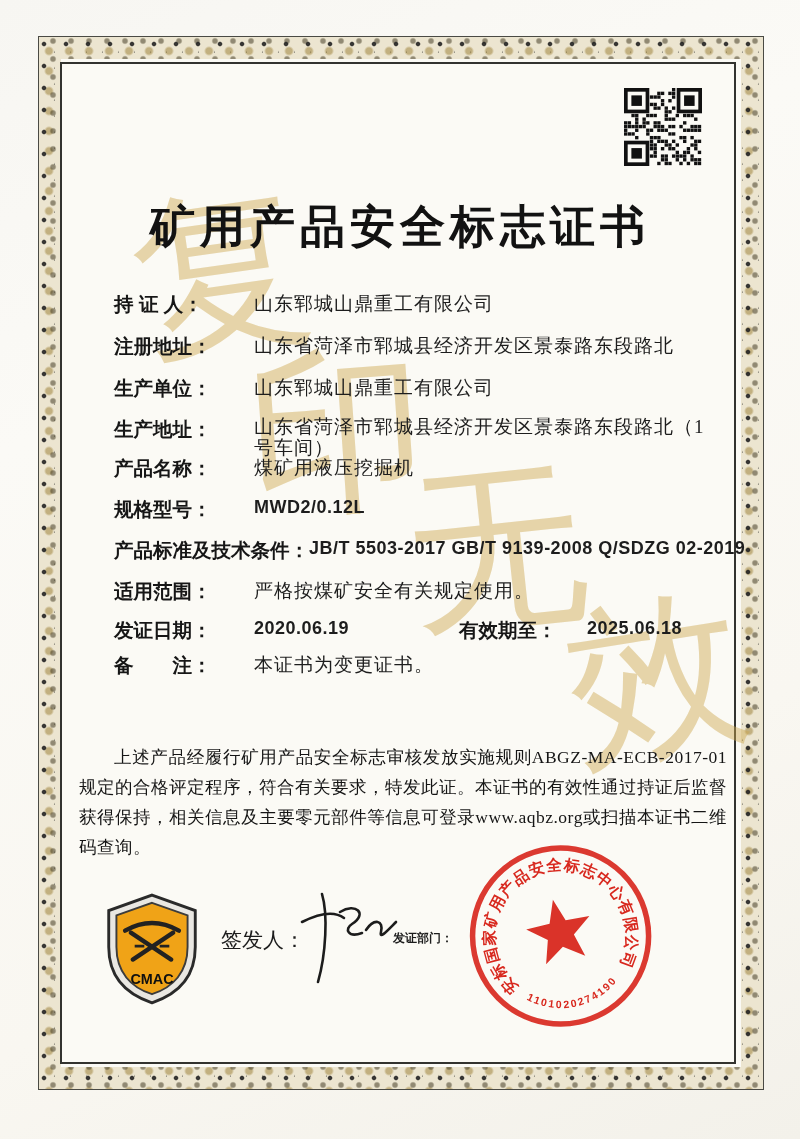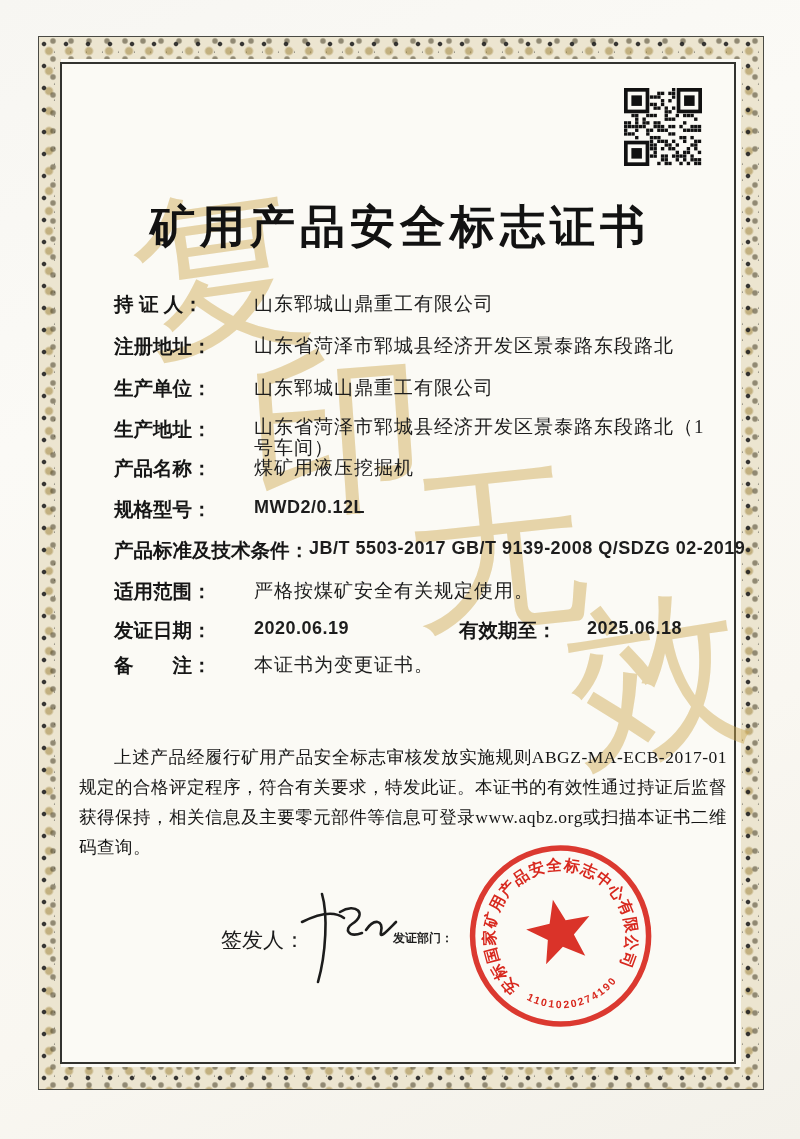--- a/index.html
+++ b/index.html
@@ -269,20 +269,35 @@
         <span class="label">有效期至：</span><span class="value num">2025.06.18</span>
       </span>
     </div>
 
     <div class="row r10">
       <span class="label">备　　注：</span><span class="value cn">本证书为变更证书。</span>
     </div>
 
     <div class="statement">上述产品经履行矿用产品安全标志审核发放实施规则ABGZ-MA-ECB-2017-01规定的合格评定程序，符合有关要求，特发此证。本证书的有效性通过持证后监督获得保持，相关信息及主要零元部件等信息可登录www.aqbz.org或扫描本证书二维码查询。</div>
 
+    <div class="cmac">
+      <svg width="100" height="114" viewBox="0 0 104 118">
+        <path d="M52,3 L97,19 L97,57 C97,88 79,106 52,115 C25,106 7,88 7,57 L7,19 Z" fill="#e9e7e2" stroke="#2a2a2a" stroke-width="3"></path>
+        <path d="M52,11 L89,24 L89,57 C89,83 74,99 52,106 C30,99 15,83 15,57 L15,24 Z" fill="#f0a317" stroke="#3c3c3c" stroke-width="2"></path>
+        <g stroke="#222222" stroke-width="4.5" fill="none" stroke-linecap="round">
+          <path d="M30,42 L72,70"></path>
+          <path d="M74,42 L32,70"></path>
+          <path d="M24,40 Q52,24 80,40"></path>
+        </g>
+        <g stroke="#222222" stroke-width="3" fill="none">
+          <path d="M34,56 h10 M60,56 h10"></path>
+        </g>
+        <text x="52" y="95" text-anchor="middle" font-family="Liberation Sans, sans-serif" font-size="15" font-weight="bold" fill="#101010">CMAC</text>
+      </svg>
+    </div>
 
     <div class="signer">签发人：</div>
     <div class="signature">
       <svg width="112" height="100" viewBox="0 0 112 100">
         <g stroke="#1c1c1c" stroke-width="2.6" fill="none" stroke-linecap="round">
           <path d="M34,6 C40,26 38,66 30,94"></path>
           <path d="M14,34 C34,24 48,24 56,30"></path>
           <path d="M52,24 C68,14 80,26 64,36 C56,41 60,50 74,45"></path>
           <path d="M78,42 C86,30 96,32 93,44 C91,52 100,42 108,34"></path>
         </g>

